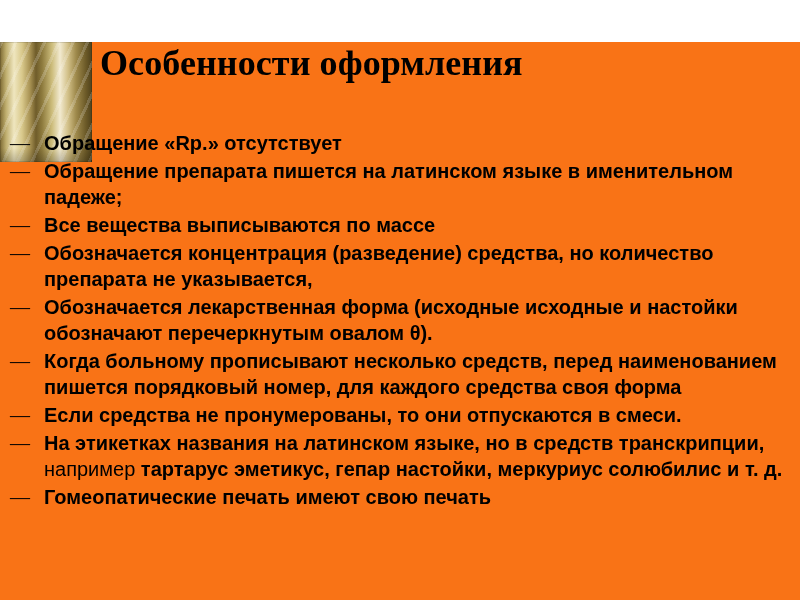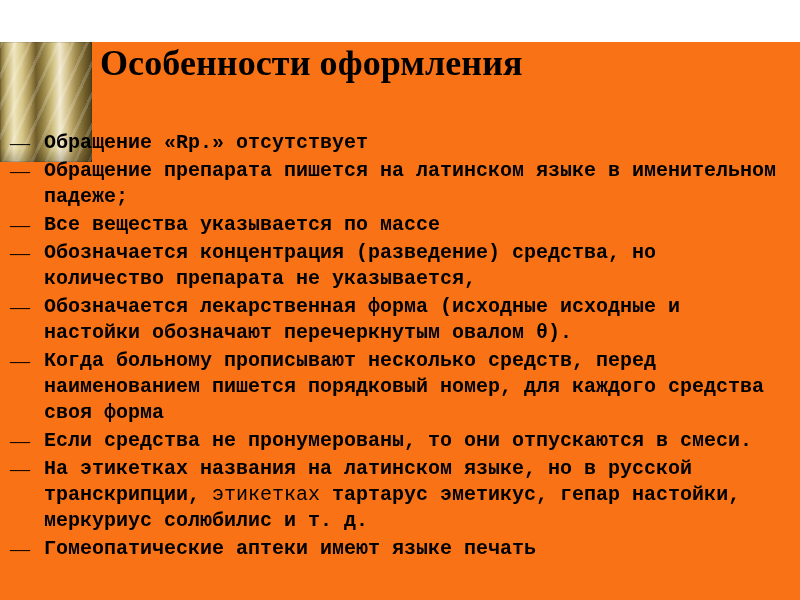--- a/index.html
+++ b/index.html
@@ -95,21 +95,21 @@
     width: 34px;
     font-size: 20px;
     font-weight: normal;
     color: #000000;
     line-height: 26px;
     padding-left: 4px;
     font-family: "Liberation Serif", serif;
   }
   .btext {
     flex: 1 1 auto;
-    font-family: Liberation Mono, monospace;
+    font-family: Liberation Sans, sans-serif;
     font-weight: bold;
     font-size: 20px;
     line-height: 26px;
     color: #000000;
     padding-right: 8px;
   }
   .btext .normal {
     font-weight: normal;
   }
 </style>
@@ -131,41 +131,41 @@
       <div class="bullet">
         <span class="dash">—</span>
         <span class="btext"><span>Обращение «Rp.» отсутствует</span></span>
       </div>
       <div class="bullet">
         <span class="dash">—</span>
         <span class="btext"><span>Обращение препарата пишется на латинском языке в именительном падеже;</span></span>
       </div>
       <div class="bullet">
         <span class="dash">—</span>
-        <span class="btext"><span>Все вещества указывается по массе</span></span>
+        <span class="btext"><span>Все вещества выписываются по массе</span></span>
       </div>
       <div class="bullet">
         <span class="dash">—</span>
         <span class="btext"><span>Обозначается концентрация (разведение) средства, но количество препарата не указывается,</span></span>
       </div>
       <div class="bullet">
         <span class="dash">—</span>
         <span class="btext"><span>Обозначается лекарственная форма (исходные исходные и настойки обозначают перечеркнутым овалом θ).</span></span>
       </div>
       <div class="bullet">
         <span class="dash">—</span>
         <span class="btext"><span>Когда больному прописывают несколько средств, перед наименованием пишется порядковый номер, для каждого средства своя форма</span></span>
       </div>
       <div class="bullet">
         <span class="dash">—</span>
         <span class="btext"><span>Если средства не пронумерованы, то они отпускаются в смеси.</span></span>
       </div>
       <div class="bullet">
         <span class="dash">—</span>
-        <span class="btext"><span>На этикетках названия на латинском языке, но в русской транскрипции, </span><span class="normal">этикетках </span><span>тартарус эметикус, гепар настойки, меркуриус солюбилис и т. д.</span></span>
+        <span class="btext"><span>На этикетках названия на латинском языке, но в средств транскрипции, </span><span class="normal">например </span><span>тартарус эметикус, гепар настойки, меркуриус солюбилис и т. д.</span></span>
       </div>
       <div class="bullet">
         <span class="dash">—</span>
-        <span class="btext"><span>Гомеопатические аптеки имеют языке печать</span></span>
+        <span class="btext"><span>Гомеопатические печать имеют свою печать</span></span>
       </div>
     </div>
 
 </div>
 
 </body></html>

